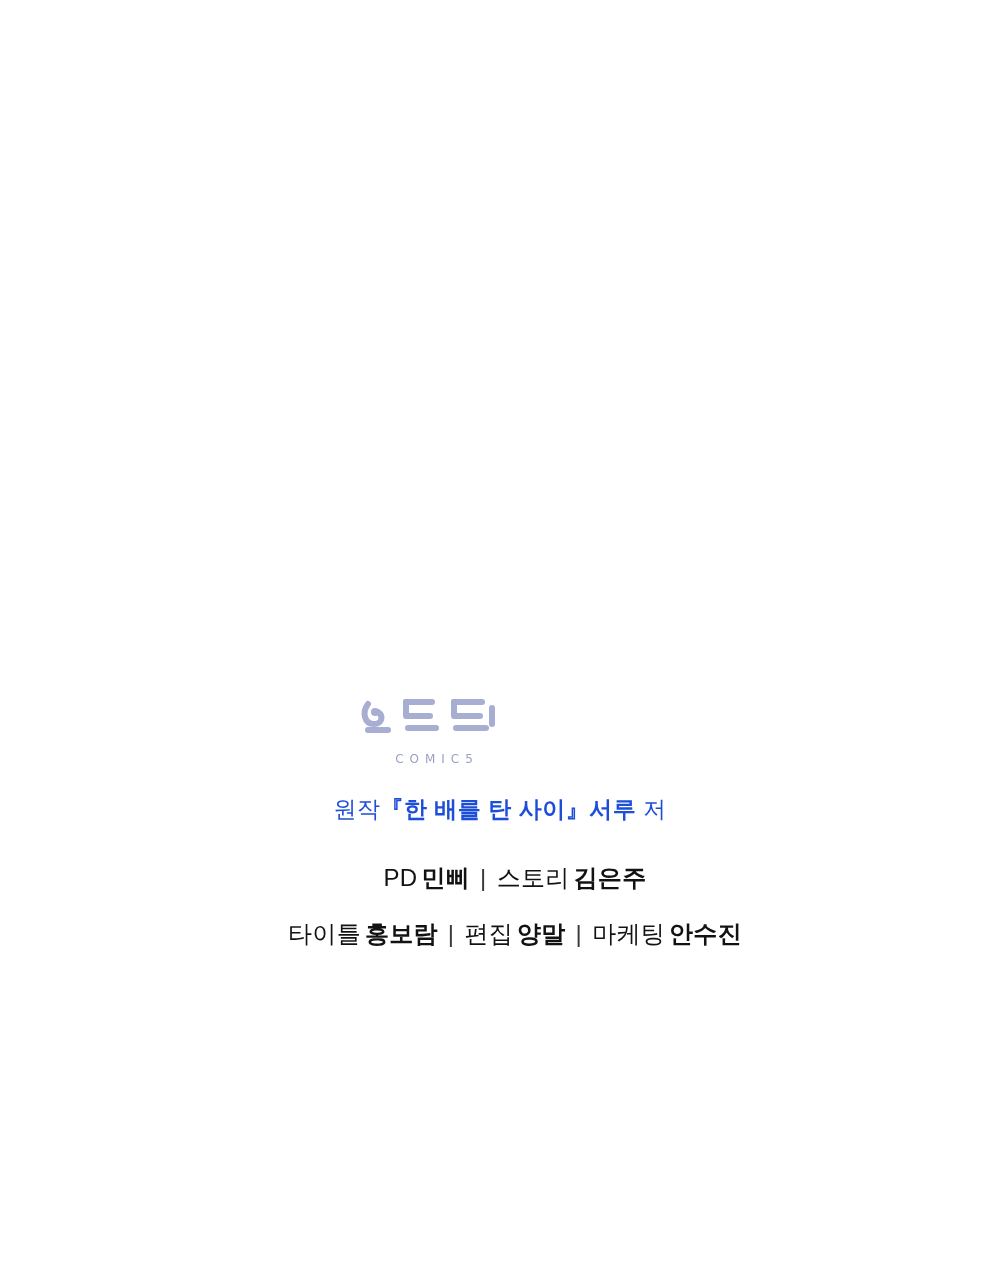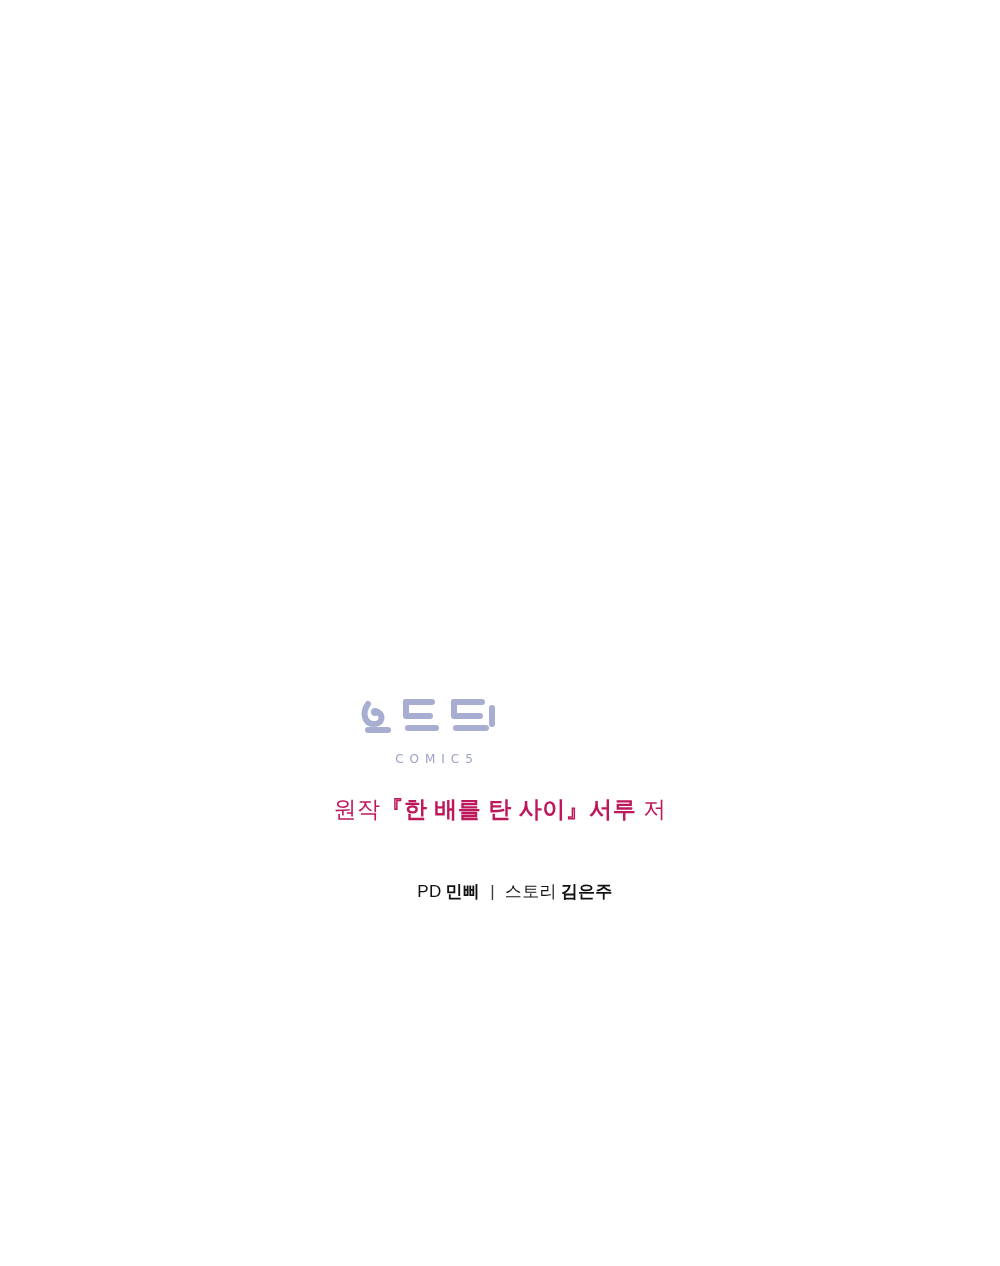--- a/index.html
+++ b/index.html
@@ -53,31 +53,31 @@
     letter-spacing: 6px;
     color: #9aa0c4;
     font-family: "DejaVu Sans", sans-serif;
     text-indent: 6px;
   }
 
   
   .origin-line {
     font-size: 23px;
     line-height: 1.5;
-    color: #be185d;
-    margin-bottom: 51px;
+    color: #1d4ed8;
+    margin-bottom: 32px;
     letter-spacing: 0.5px;
   }
   .origin-line .b {
     font-weight: 700;
   }
 
   
   .staff-row {
-    font-size: 17px;
+    font-size: 24px;
     line-height: 1.6;
     color: #121212;
     margin: 0 16px 18px 0;
     letter-spacing: 0.3px;
     padding-left: 46px;
   }
   .staff-row:last-child {
     margin-bottom: 0;
   }
   .role {
@@ -128,16 +128,19 @@
       <span>원작</span><span class="b">『</span><span class="b">한 배를 탄 사이</span><span class="b">』</span><span class="b">서루</span>
       <span>저</span>
     </div>
 
     <div class="staff-row">
       <span class="role">PD</span><span class="name">민삐</span><span class="sep">|</span><span class="role">스토리</span><span class="name">김은주</span>
     </div>
 
 
 
+    <div class="staff-row">
+      <span class="role">타이틀</span><span class="name">홍보람</span><span class="sep">|</span><span class="role">편집</span><span class="name">양말</span><span class="sep">|</span><span class="role">마케팅</span><span class="name">안수진</span>
+    </div>
 
 
   </div>
 </div>
 
 </body></html>

